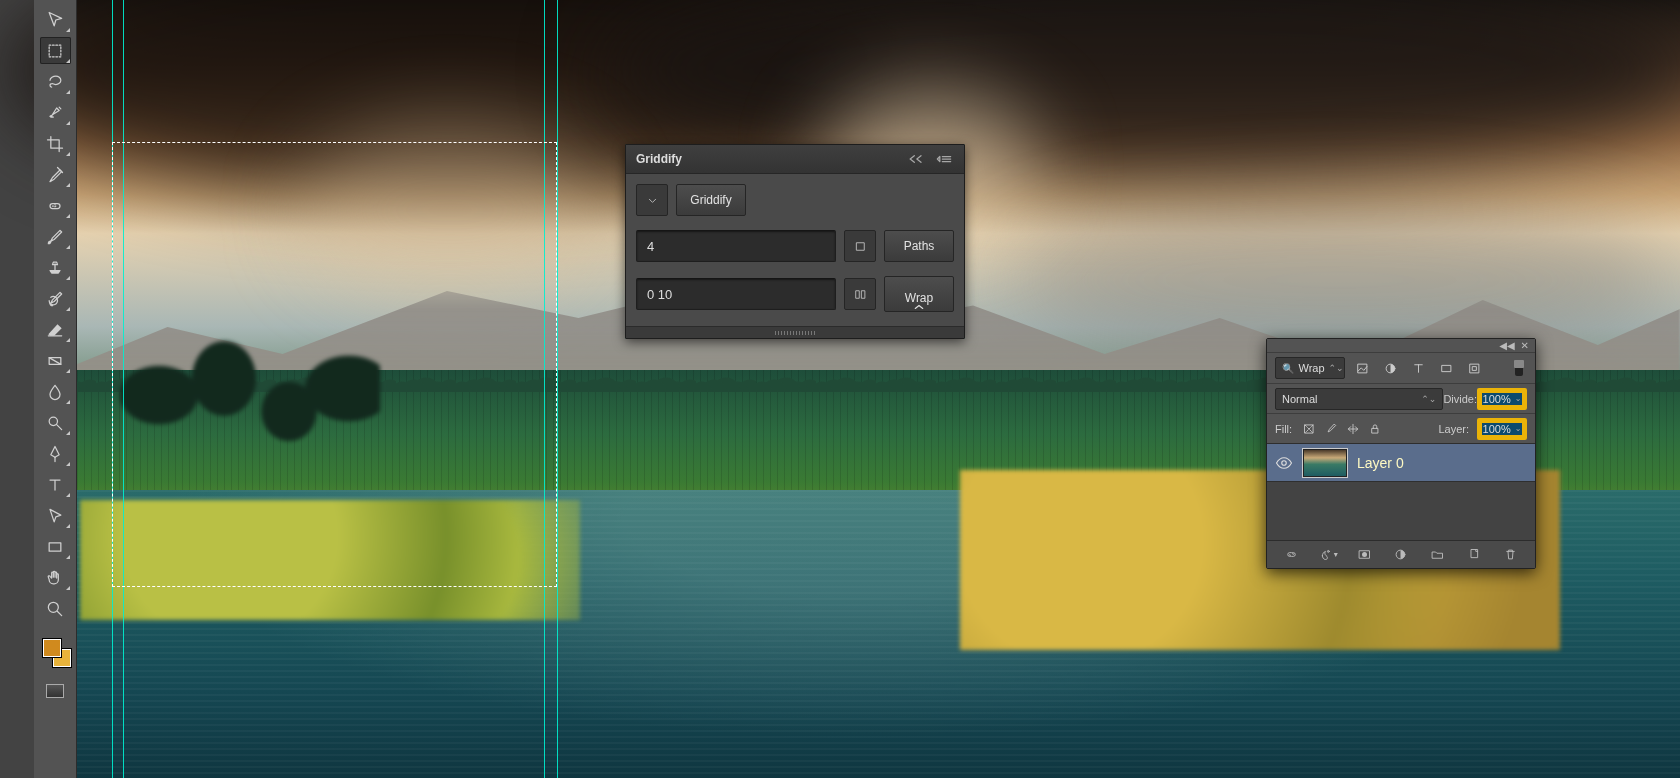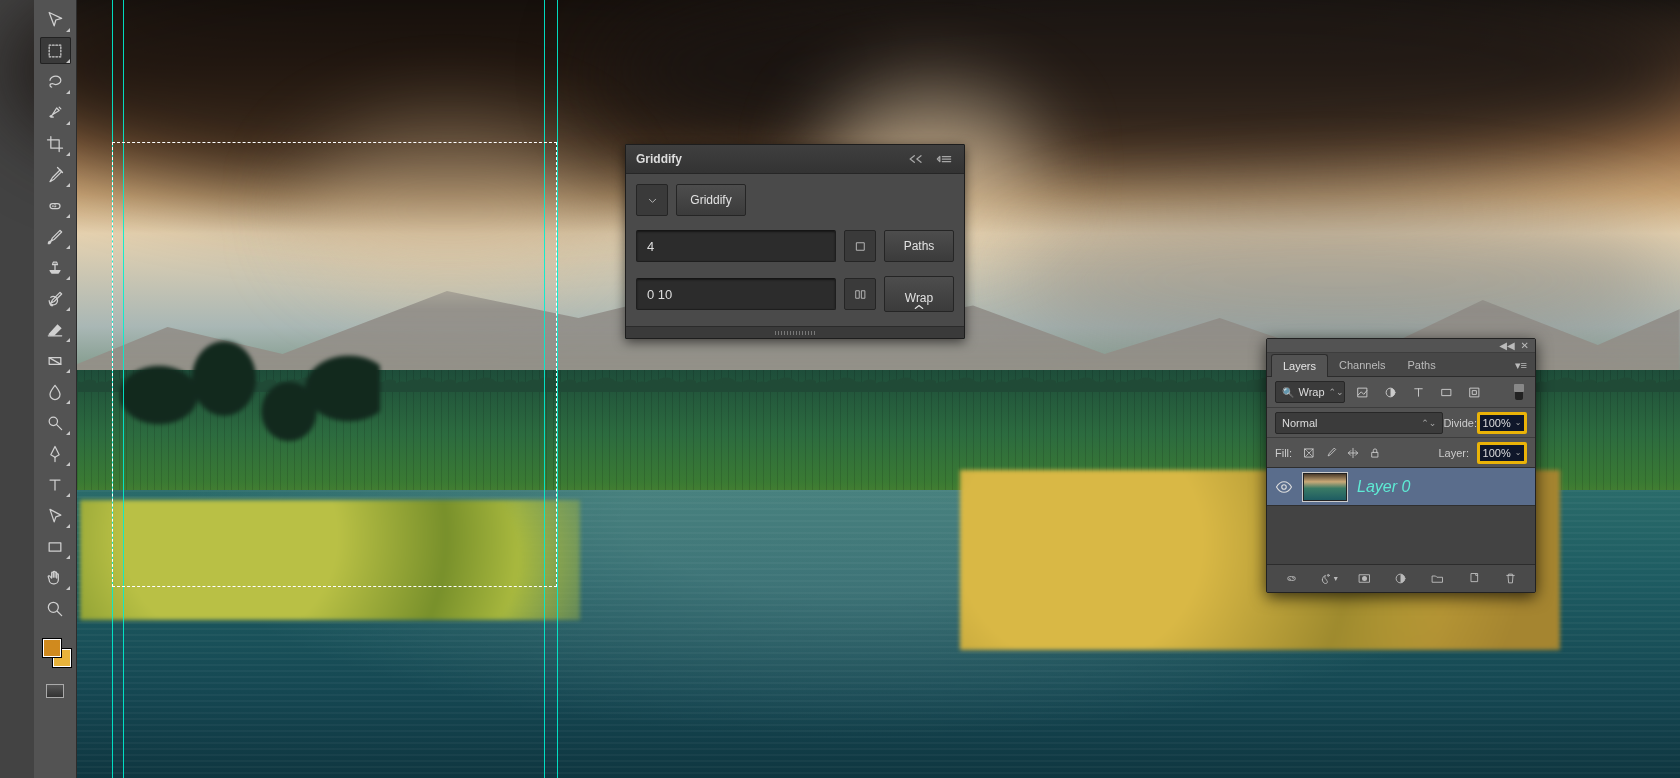--- a/index.html
+++ b/index.html
@@ -226,21 +226,21 @@
 #layers .blendrow {
   height:30px; display:flex; align-items:center; padding:0 8px; 
   border-bottom:1px solid #3d3d3d;
 }
 #layers .blend {
   flex:1; height:22px; background:#3b3b3b; border:1px solid #272727; border-radius:2px;
   display:flex; align-items:center; padding:0 6px; font-size:11px; color:#ddd; cursor:pointer;
 }
 #layers .blend .arr { margin-left:auto; font-size:9px; color:#aaa; }
 #layers .pct {
-  width:50px; height:22px; background:#0f172a; border:3px solid #eab308; border-radius:2px;
+  width:50px; height:22px; background:#0c4a6e; border:5px solid #eab308; border-radius:2px;
   display:flex; align-items:center; justify-content:center; font-size:11px; color:#ddd; cursor:pointer;
 }
 #layers .pct .arr { margin-left:4px; font-size:8px; color:#aaa; }
 #layers .lbl { font-size:11px; color:#ccc; }
 
 #layers .lockrow {
   height:30px; display:flex; align-items:center; padding:0 8px; gap:8px;
   border-bottom:1px solid #2e2e2e;
 }
 #layers .lockicons { display:flex; gap:4px; align-items:center; }
@@ -251,21 +251,21 @@
 #layers .layer {
   height:38px; display:flex; align-items:center; gap:10px; padding:0 8px;
   background:#5a6d8c; border-bottom:1px solid #2f2f2f; cursor:pointer;
 }
 #layers .layer .eye { width:18px; height:18px; color:#ddd; display:flex; align-items:center; justify-content:center; }
 #layers .layer .thumb {
   width:44px; height:28px; border:1px solid #222;
   background: linear-gradient(180deg,#4a3a2a 0%, #c9a978 30%, #3a7a65 55%, #1e5c62 100%);
   box-shadow:0 0 0 1px #ccc;
 }
-#layers .layer .name { font-size:16px; color:#5eead4;font-style:italic; }
+#layers .layer .name { font-size:14px; color:#fef9c3; }
 
 #layers .footer {
   height:28px; display:flex; align-items:center; justify-content:space-around;
   border-top:1px solid #2c2c2c; background:#4a4a4a; padding:0 6px;
 }
 #layers .footer .fi { width:24px; height:20px; display:flex; align-items:center; justify-content:center; color:#bbb; cursor:pointer; }
 #layers .footer .fi svg { width:15px; height:15px; }
 
 
 svg { fill:none; stroke:currentColor; stroke-width:1.5; stroke-linecap:round; stroke-linejoin:round; }
@@ -492,26 +492,20 @@
   <div class="grip">
       <div class="dots"></div>
     </div>
 </div>
 
 <div id="layers">
   <div class="topbar">
     <span>◀◀</span>
     <span>✕</span>
   </div>
-  <div class="tabs">
-    <div class="tab active">Layers</div>
-    <div class="tab">Channels</div>
-    <div class="tab">Paths</div>
-    <div class="menu">▾≡</div>
-  </div>
 
   <div class="filterrow">
     <div class="kind">
       <span class="mag">🔍</span>
       <span>Wrap</span>
       <span class="arr">⌃⌄</span>
     </div>
     <div class="ficon">
         <svg viewBox="0 0 24 24">
           <rect x="5" y="5" width="14" height="14"></rect>

